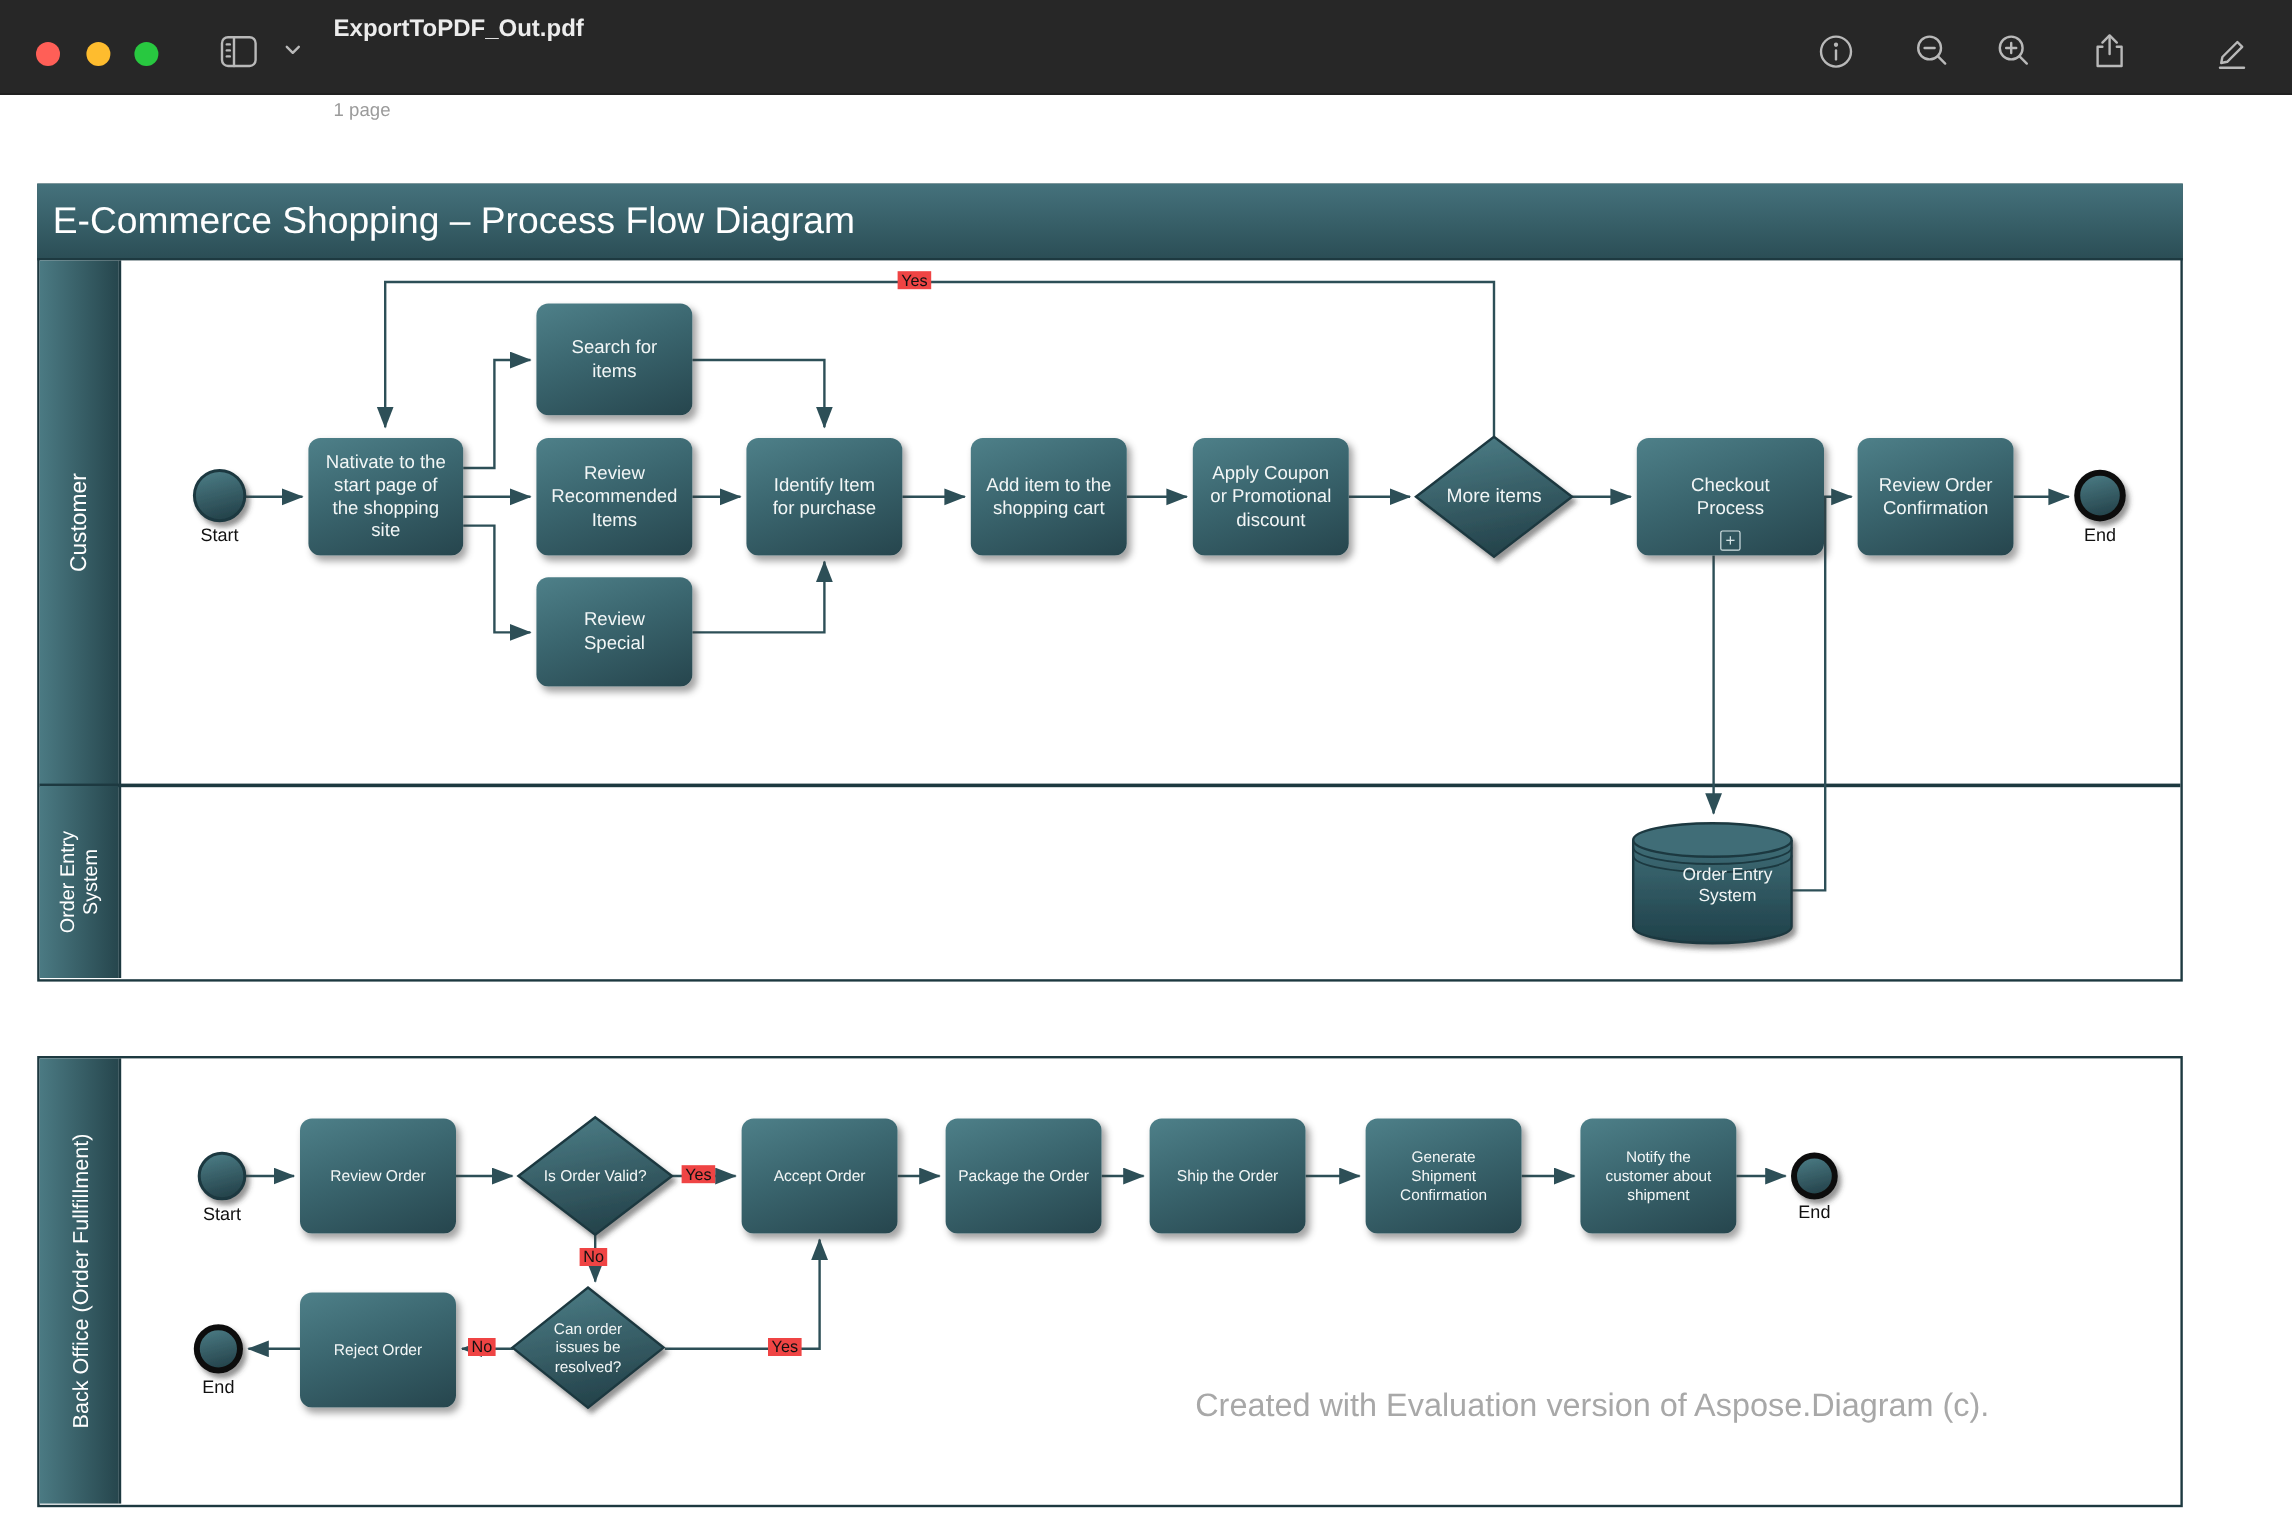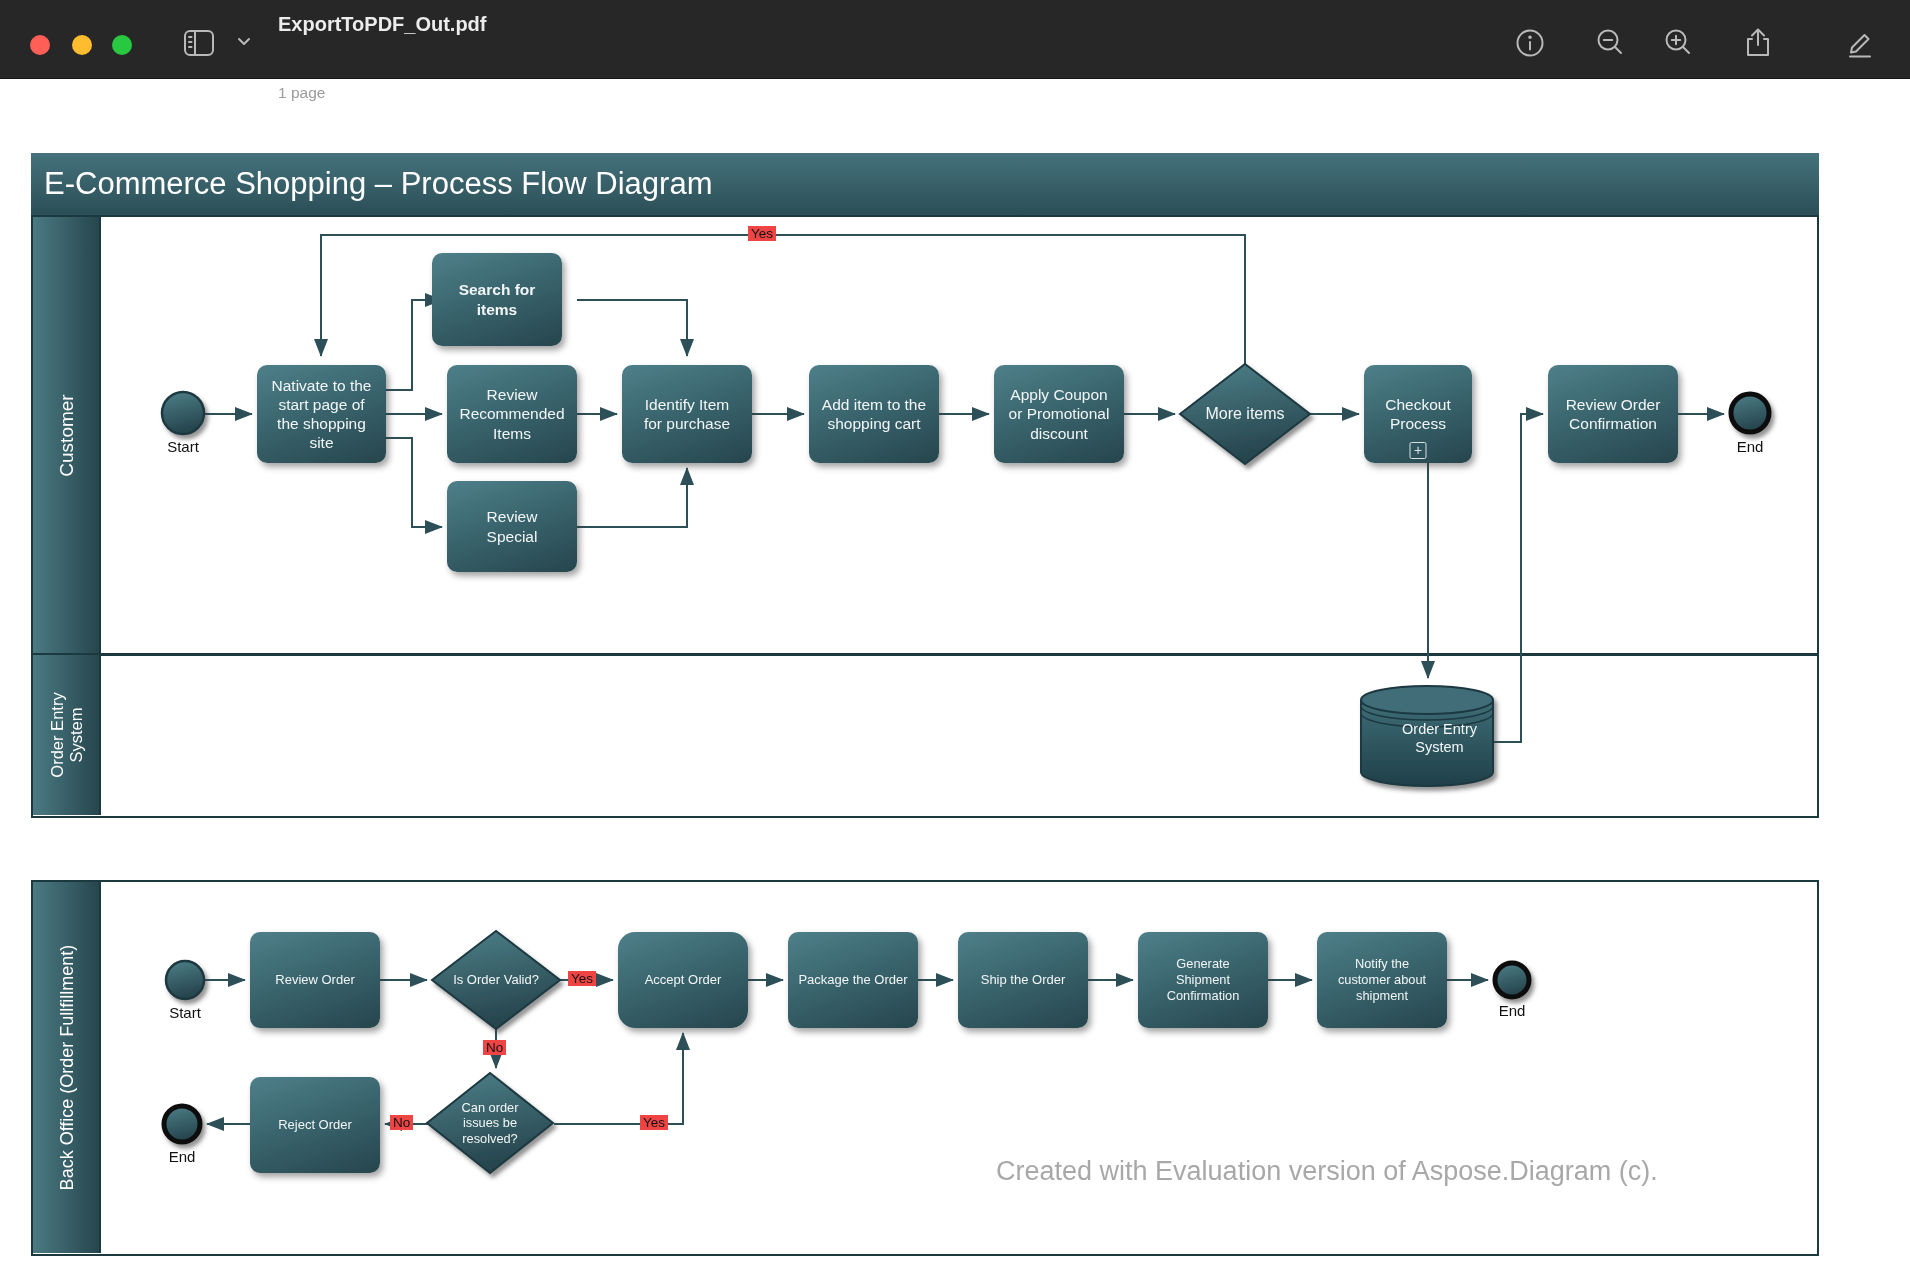--- a/index.html
+++ b/index.html
@@ -196,21 +196,21 @@
         </g>
       </g>
     </svg>
 
     <div class="node" style="left:257px;top:365px;width:129px;height:98px;">
         <span>Nativate to the
 start page of
 the shopping
 site</span>
       </div>
-    <div class="node" style="left:432px;top:253px;width:130px;height:93px;font-weight:bold;">
+    <div class="node" style="left:447px;top:253px;width:130px;height:93px;">
         <span>Search for
 items</span>
       </div>
     <div class="node" style="left:447px;top:365px;width:130px;height:98px;">
         <span>Review
 Recommended
 Items</span>
       </div>
     <div class="node" style="left:447px;top:481px;width:130px;height:91px;">
         <span>Review
@@ -222,34 +222,34 @@
       </div>
     <div class="node" style="left:809px;top:365px;width:130px;height:98px;">
         <span>Add item to the
 shopping cart</span>
       </div>
     <div class="node" style="left:994px;top:365px;width:130px;height:98px;">
         <span>Apply Coupon
 or Promotional
 discount</span>
       </div>
-    <div class="node" style="left:1364px;top:365px;width:108px;height:98px;">
+    <div class="node" style="left:1364px;top:365px;width:156px;height:98px;">
       <span>Checkout
 Process</span>
       <span class="subproc">+</span>
     </div>
     <div class="node" style="left:1548px;top:365px;width:130px;height:98px;">
         <span>Review Order
 Confirmation</span>
       </div>
 
     <div class="node f13" style="left:250px;top:932px;width:130px;height:96px;">
         <span>Review Order</span>
       </div>
-    <div class="node f13" style="left:618px;top:932px;width:130px;height:96px;border-radius:17px;">
+    <div class="node f13" style="left:618px;top:932px;width:130px;height:96px;">
         <span>Accept Order</span>
       </div>
     <div class="node f13" style="left:788px;top:932px;width:130px;height:96px;">
         <span>Package the Order</span>
       </div>
     <div class="node f13" style="left:958px;top:932px;width:130px;height:96px;">
         <span>Ship the Order</span>
       </div>
     <div class="node f128" style="left:1138px;top:932px;width:130px;height:96px;">
         <span>Generate

